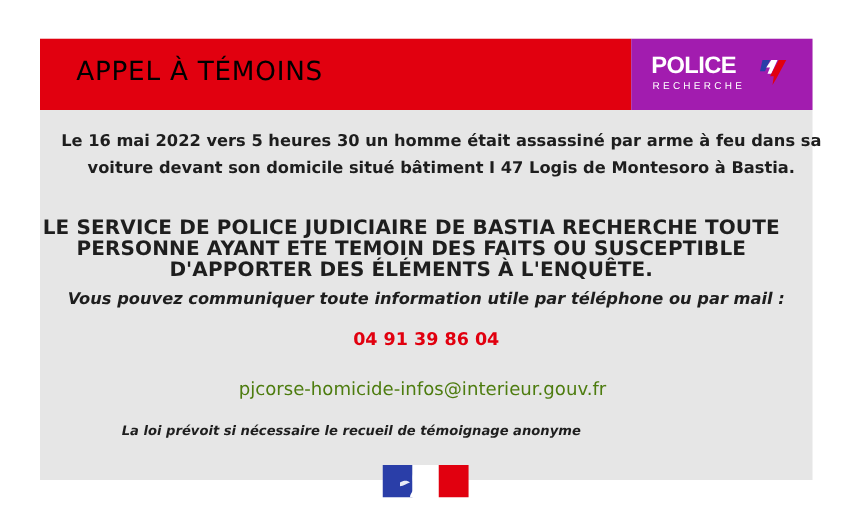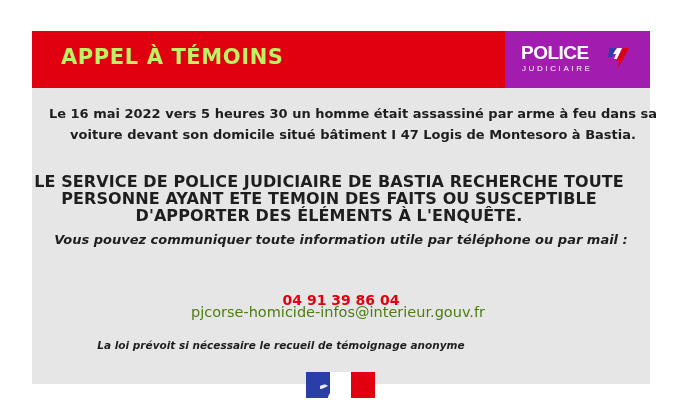--- a/index.html
+++ b/index.html
@@ -4,53 +4,53 @@
 <style>
   html, body { margin:0; padding:0; }
   body {
     width:673px; height:409px; background:#ffffff; position:relative; overflow:hidden;
     font-family: "DejaVu Sans", sans-serif;
   }
   .card { position:absolute; left:32px; top:31px; width:618px; height:353px; background:#e6e6e6; }
   .banner { position:absolute; left:0; top:0; width:618px; height:57px; display:flex; }
   .banner-red { width:473px; height:57px; background:#e1000f; position:relative; }
   .banner-title {
-    position:absolute; left:29px; top:14px; color:#bef264; font-weight:bold;
+    position:absolute; left:29px; top:14px; color:#000000; font-weight:normal;
     font-size:21px; letter-spacing:0.6px; white-space:nowrap;
   }
   .banner-dark { width:145px; height:57px; background:#a21caf; position:relative; }
   .logo-police {
     position:absolute; left:16px; top:12px; color:#fff; font-weight:bold; font-size:19px;
     letter-spacing:-0.5px; line-height:19px; font-family:"Liberation Sans", sans-serif;
   }
   .logo-nationale {
     position:absolute; left:17px; top:33px; color:#fff; font-size:8px; letter-spacing:2.6px;
     line-height:9px; font-family:"Liberation Sans", sans-serif;
   }
   .logo-flag { position:absolute; left:99px; top:14px; width:26px; height:26px; }
   .content { position:absolute; left:0; top:57px; width:618px; text-align:center; color:#1e1e1e; }
   .p1 { position:absolute; left:0; width:618px; top:15px; font-size:13px; font-weight:bold; line-height:21px;padding-left:12px; }
   .p2 { position:absolute; left:0; width:594px; top:85px; font-size:16px; font-weight:bold; line-height:17px; letter-spacing:0.1px; }
   .p3 { position:absolute; left:0; width:618px; top:143px; font-size:13px; font-weight:bold; line-height:18px;font-style:italic; }
-  .phone { position:absolute; left:0; width:618px; top:175px; font-size:14px; font-weight:bold; color:#e1000f; line-height:18px;margin-top:28px; }
+  .phone { position:absolute; left:0; width:618px; top:175px; font-size:14px; font-weight:bold; color:#e1000f; line-height:18px; }
   .email { position:absolute; left:0; width:612px; top:215px; font-size:14.5px; color:#4d7c0f; line-height:18px; }
   .note { position:absolute; left:0; width:498px; top:250px; font-size:10.5px; font-style:italic; font-weight:bold; line-height:15px; }
   .marianne { position:absolute; left:306px; top:372px; width:69px; height:26px; }
 </style>
 </head>
 <body>
 
 <div class="card">
   <div class="banner">
     <div class="banner-red">
       <div class="banner-title">APPEL À TÉMOINS</div>
     </div>
     <div class="banner-dark">
       <div class="logo-police">POLICE</div>
-      <div class="logo-nationale">JUDICIAIRE</div>
+      <div class="logo-nationale">RECHERCHE</div>
       <svg class="logo-flag" viewBox="0 0 26 26">
         <polygon points="6,3 12,3 8,12 4,12" fill="#2a3ea8"></polygon>
         <polygon points="13,3 18,3 13,14 10,14 12,9 9,9" fill="#ffffff"></polygon>
         <polygon points="19,3 25,3 17,18 14,23 15,16 12,16" fill="#e1000f"></polygon>
       </svg>
     </div>
   </div>
 
   <div class="content">
     <div class="p1">

